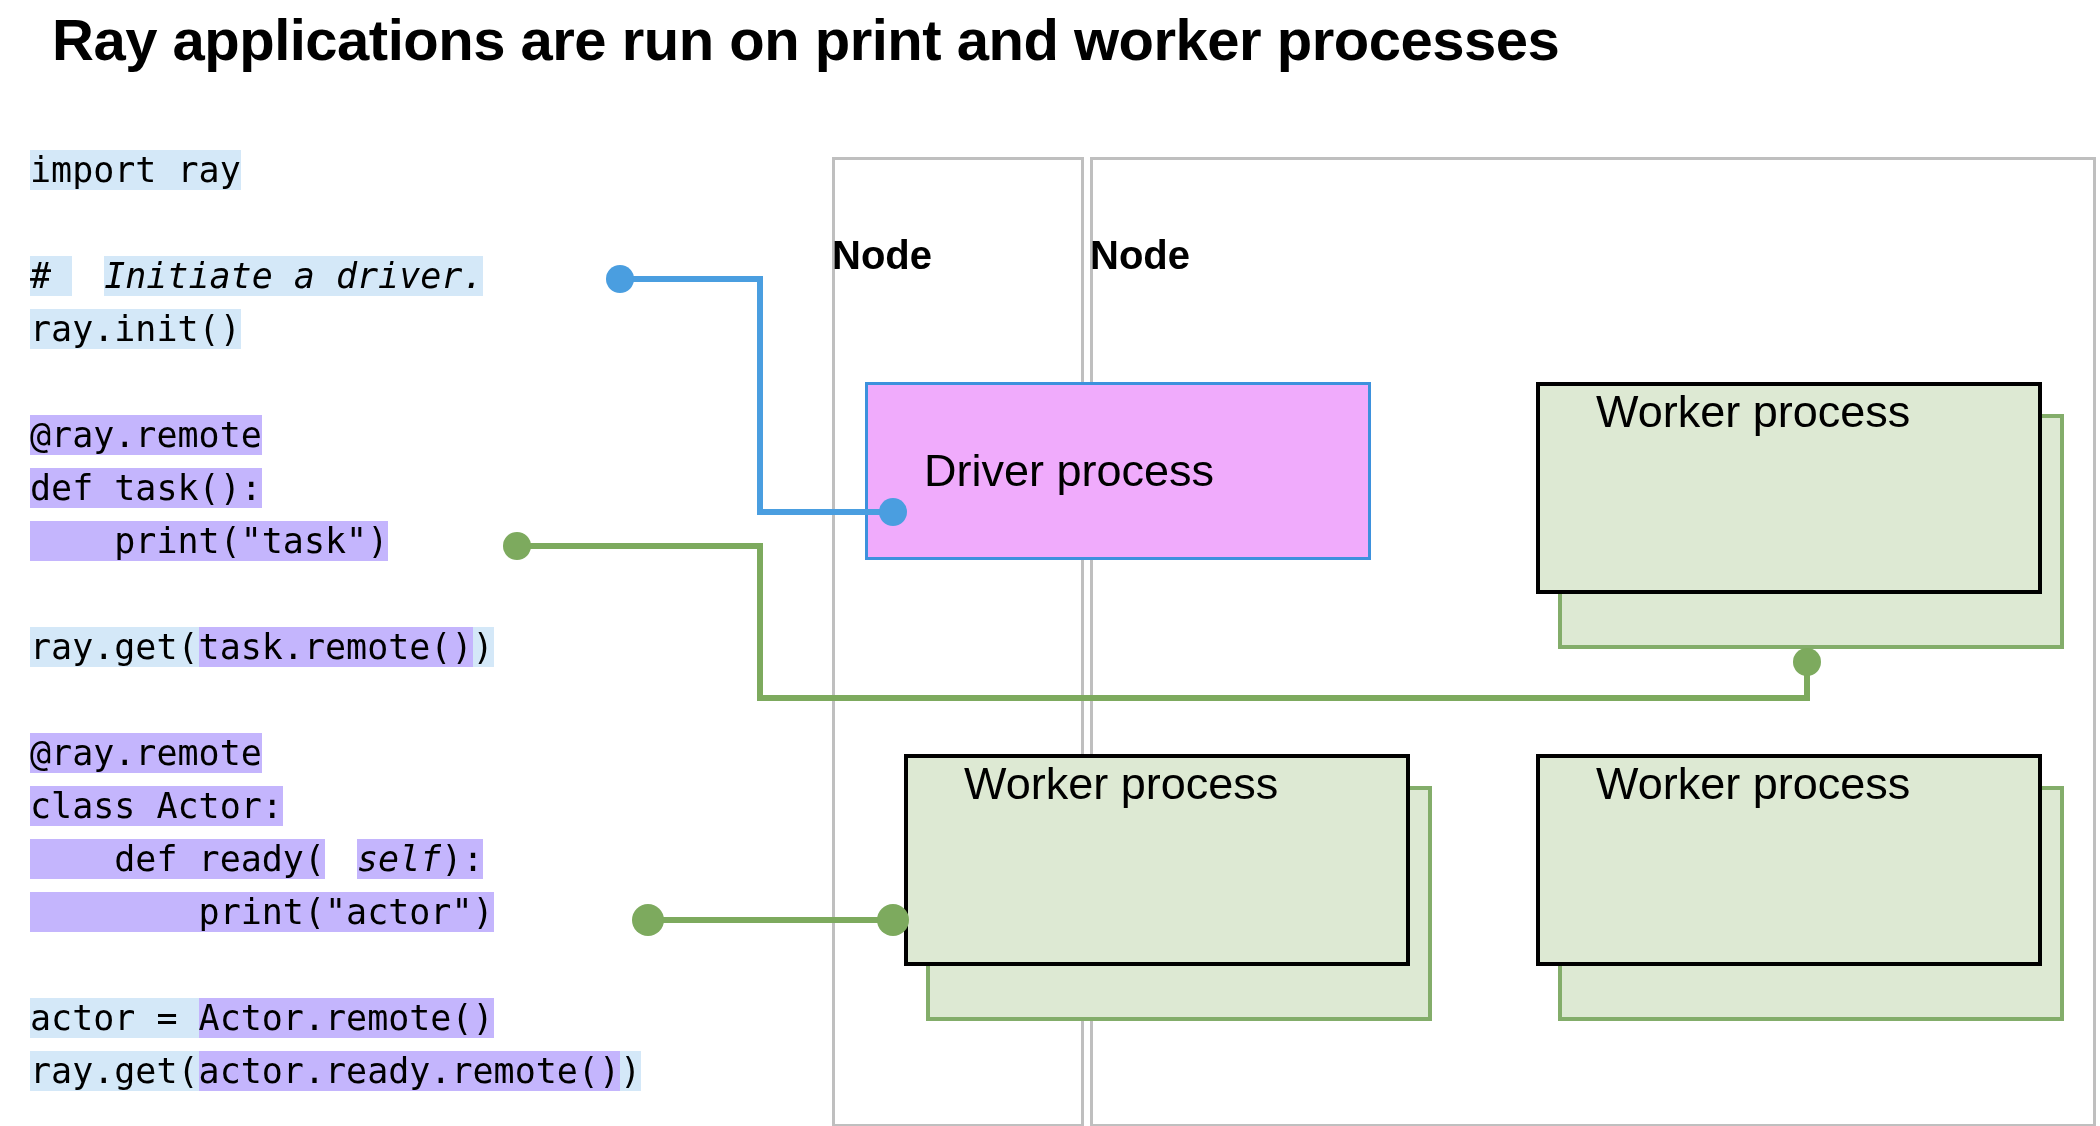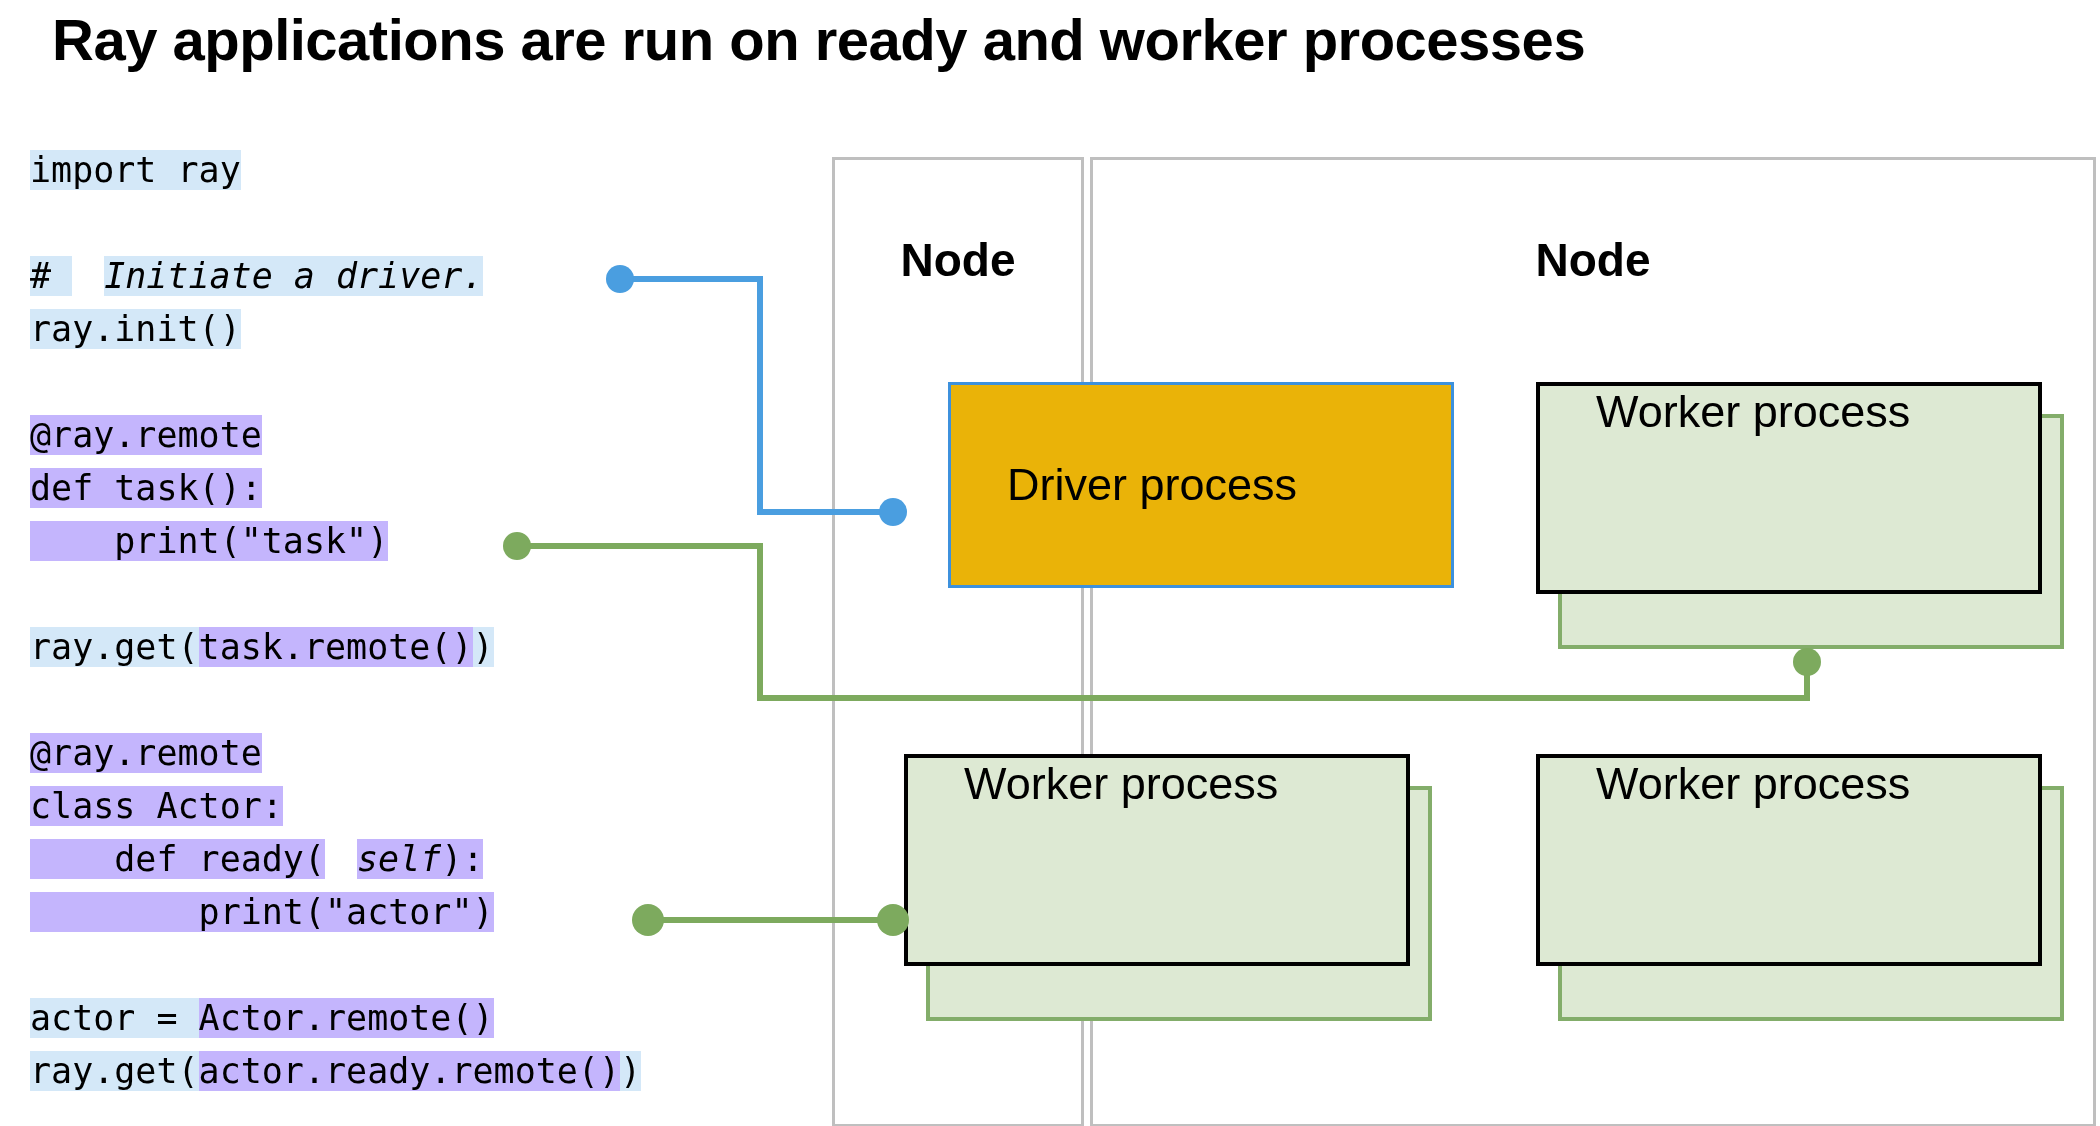--- a/index.html
+++ b/index.html
@@ -49,23 +49,22 @@
     position: absolute;
     border: 3px solid #bfbfbf;
     background: #ffffff;
     box-sizing: border-box;
   }
   #node-panel-left  { left: 832px;  top: 157px; width: 252px; height: 970px; }
   #node-panel-right { left: 1090px; top: 157px; width: 1006px; height: 970px; }
 
   .node-label {
     position: absolute;
-    font-size: 46px;
+    font-size: 40px;
     font-weight: bold;
-    text-align: center;
     white-space: nowrap;
   }
   #node-label-left  { left: 832px;  top: 233px; width: 252px; }
   #node-label-right { left: 1090px; top: 233px; width: 1006px; }
 
   
   .proc-box {
     position: absolute;
     box-sizing: border-box;
     display: flex;
@@ -73,22 +72,22 @@
     justify-content: flex-start;
   }
   .proc-label {
     font-size: 45px;
     white-space: nowrap;
     padding-left: 56px;
   }
 
   
   #driver-process {
-    left: 948px; top: 382px; width: 506px; height: 206px;
-    background: #eab308;
+    left: 865px; top: 382px; width: 506px; height: 178px;
+    background: #f0abfc;
     border: 3px solid #3d91dd;
   }
 
   
   .worker-stack { position: absolute; }
   .worker-back {
     position: absolute;
     box-sizing: border-box;
     background: #dde9d3;
     border: 4px solid #83ad6a;
@@ -113,21 +112,21 @@
   #connectors {
     position: absolute;
     left: 0; top: 0;
     width: 2100px; height: 1126px;
     pointer-events: none;
   }
 </style>
 </head>
 <body>
 
-<div id="page-title">Ray applications are run on ready and worker processes</div>
+<div id="page-title">Ray applications are run on print and worker processes</div>
 
 <div id="code-block"><div class="code-line"><span class="hl-blue">import ray</span></div><div class="code-gap">&nbsp;</div><div class="code-line"><span class="hl-blue"># </span><span class="hl-blue it">Initiate a driver.</span></div><div class="code-line"><span class="hl-blue">ray.init()</span></div><div class="code-gap">&nbsp;</div><div class="code-line"><span class="hl-green">@ray.remote</span></div><div class="code-line"><span class="hl-green">def task():</span></div><div class="code-line"><span class="hl-green">    print("task")</span></div><div class="code-gap">&nbsp;</div><div class="code-line"><span class="hl-blue">ray.get(</span><span class="hl-green">task.remote()</span><span class="hl-blue">)</span></div><div class="code-gap">&nbsp;</div><div class="code-line"><span class="hl-green">@ray.remote</span></div><div class="code-line"><span class="hl-green">class Actor:</span></div><div class="code-line"><span class="hl-green">    def ready(</span><span class="hl-green it">self</span><span class="hl-green">):</span></div><div class="code-line"><span class="hl-green">        print("actor")</span></div><div class="code-gap">&nbsp;</div><div class="code-line"><span class="hl-blue">actor = </span><span class="hl-green">Actor.remote()</span></div><div class="code-line"><span class="hl-blue">ray.get(</span><span class="hl-green">actor.ready.remote()</span><span class="hl-blue">)</span></div></div>
 
 <div class="node-panel" id="node-panel-left"></div>
 <div class="node-panel" id="node-panel-right"></div>
 
 <div class="node-label" id="node-label-left">Node</div>
 <div class="node-label" id="node-label-right">Node</div>
 
 <div class="proc-box" id="driver-process">

